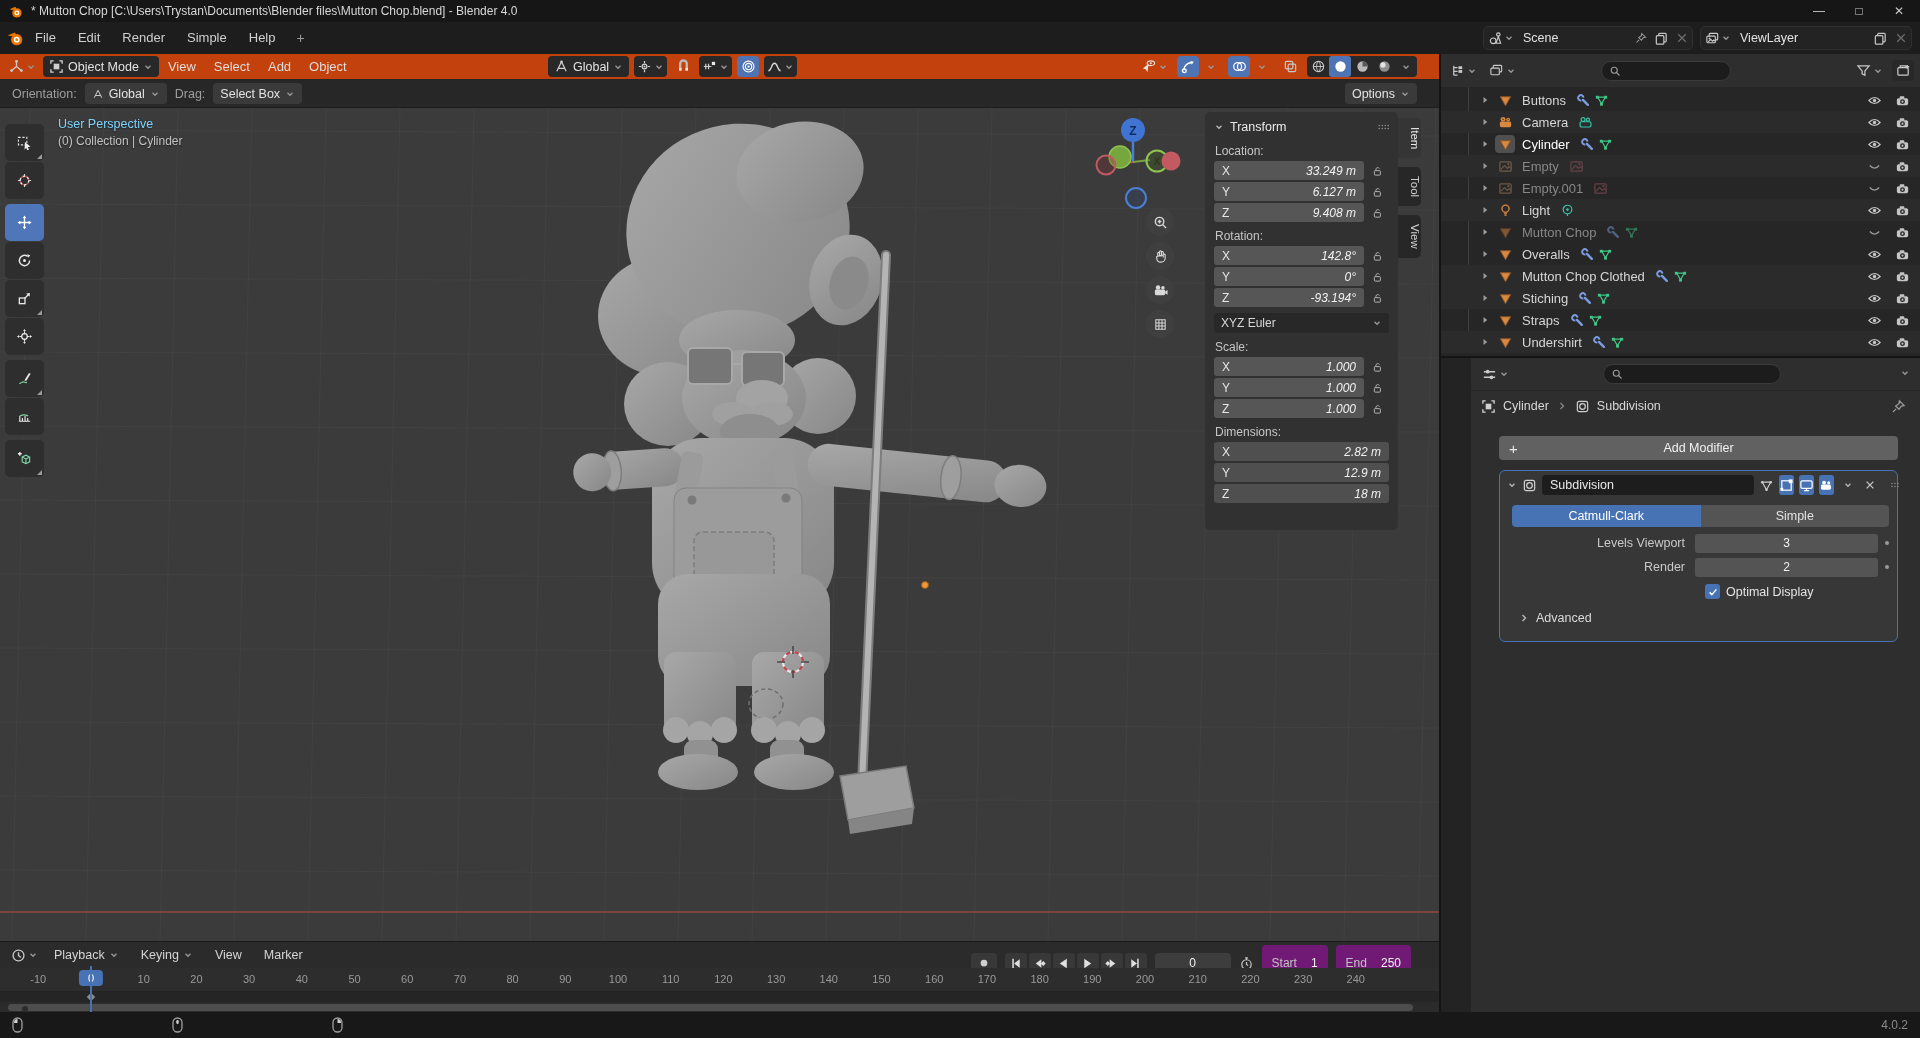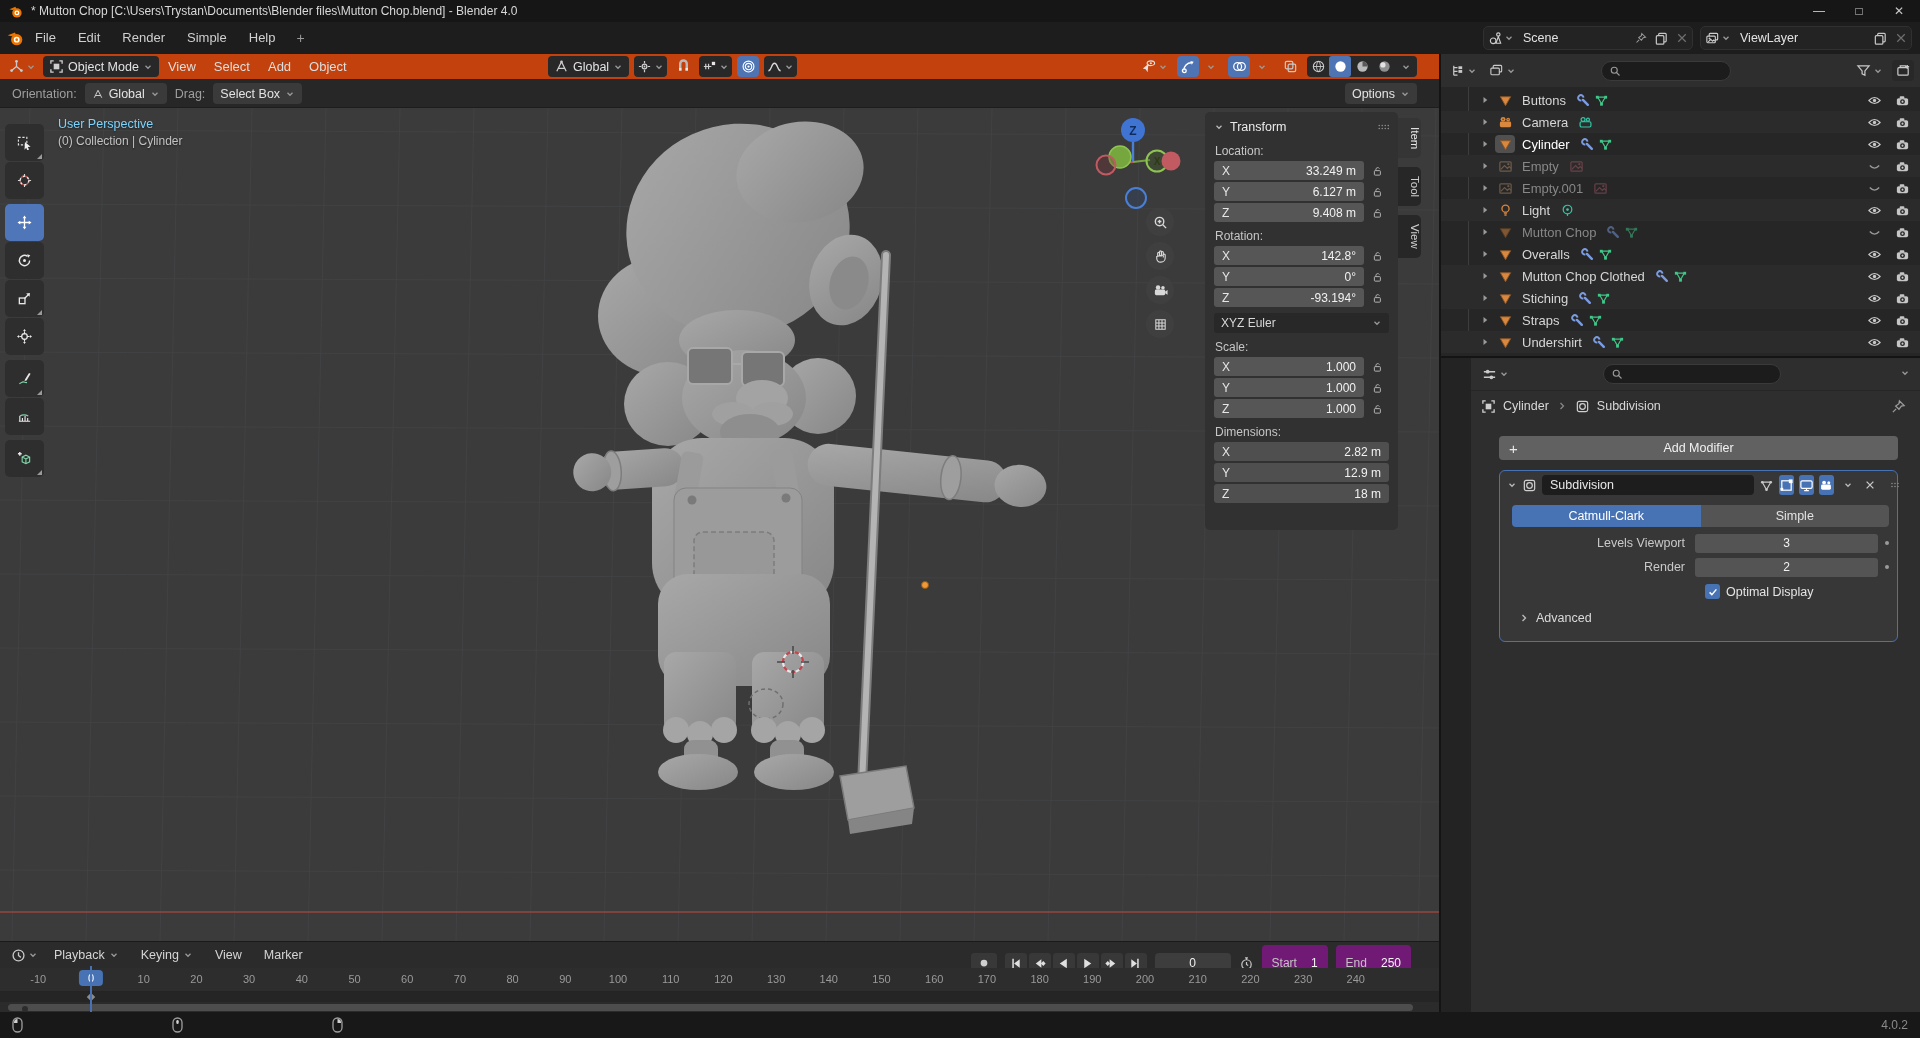--- a/index.html
+++ b/index.html
@@ -58,21 +58,21 @@
 .navbtn{position:absolute;width:28px;height:28px;border-radius:50%;background:rgba(66,66,66,.75);display:flex;align-items:center;justify-content:center;}
 
 #npanel{position:absolute;left:1205px;top:4px;width:193px;height:418px;background:rgba(48,48,48,.95);border-radius:5px;padding:5px 9px;}
 #npanel .hd{display:flex;align-items:center;gap:6px;color:#eaeaea;font-size:12.5px;height:20px;}
 #npanel .dots{margin-left:auto;}
 .xf-sub{color:#c6c6c6;font-size:12px;margin:7px 0 3px 1px;}
 .xf-row{display:flex;align-items:center;gap:7px;margin-bottom:2px;}
 .xf-field{background:#565656;border-radius:3px;height:19px;flex:none;width:150px;display:flex;align-items:center;padding:0 8px;color:#f1f1f1;font-size:12px;}
 .xf-field.wide{width:175px;background:#4f4f4f;}
 .xf-field .axis{width:26px;color:#e6e6e6;}
-.xf-field .val{margin-left:auto;}
+.xf-field .val{margin-left:auto;font-style:italic;}
 .xf-dd{background:#282828;border-radius:3px;height:20px;display:flex;align-items:center;padding:0 7px;color:#d8d8d8;font-size:12px;margin:6px 0 2px;}
 .xf-dd svg{margin-left:auto;}
 
 #ntabs{position:absolute;left:1398px;top:10px;width:23px;}
 .ntab{width:23px;border-radius:0 5px 5px 0;background:#272727;color:#cfcfcf;font-size:11.5px;writing-mode:vertical-rl;padding:9px 0;text-align:center;margin-bottom:9px;}
 .ntab.act{background:#353535;color:#e8e8e8;}
 
 #tl{height:71px;background:#2b2b2b;position:relative;border-top:1px solid #1a1a1a;}
 #tl-hd{height:26px;display:flex;align-items:center;padding:0 8px;gap:4px;position:relative;}
 .tl-menu{color:#d5d5d5;font-size:12.5px;padding:0 9px;display:flex;align-items:center;gap:4px;}

